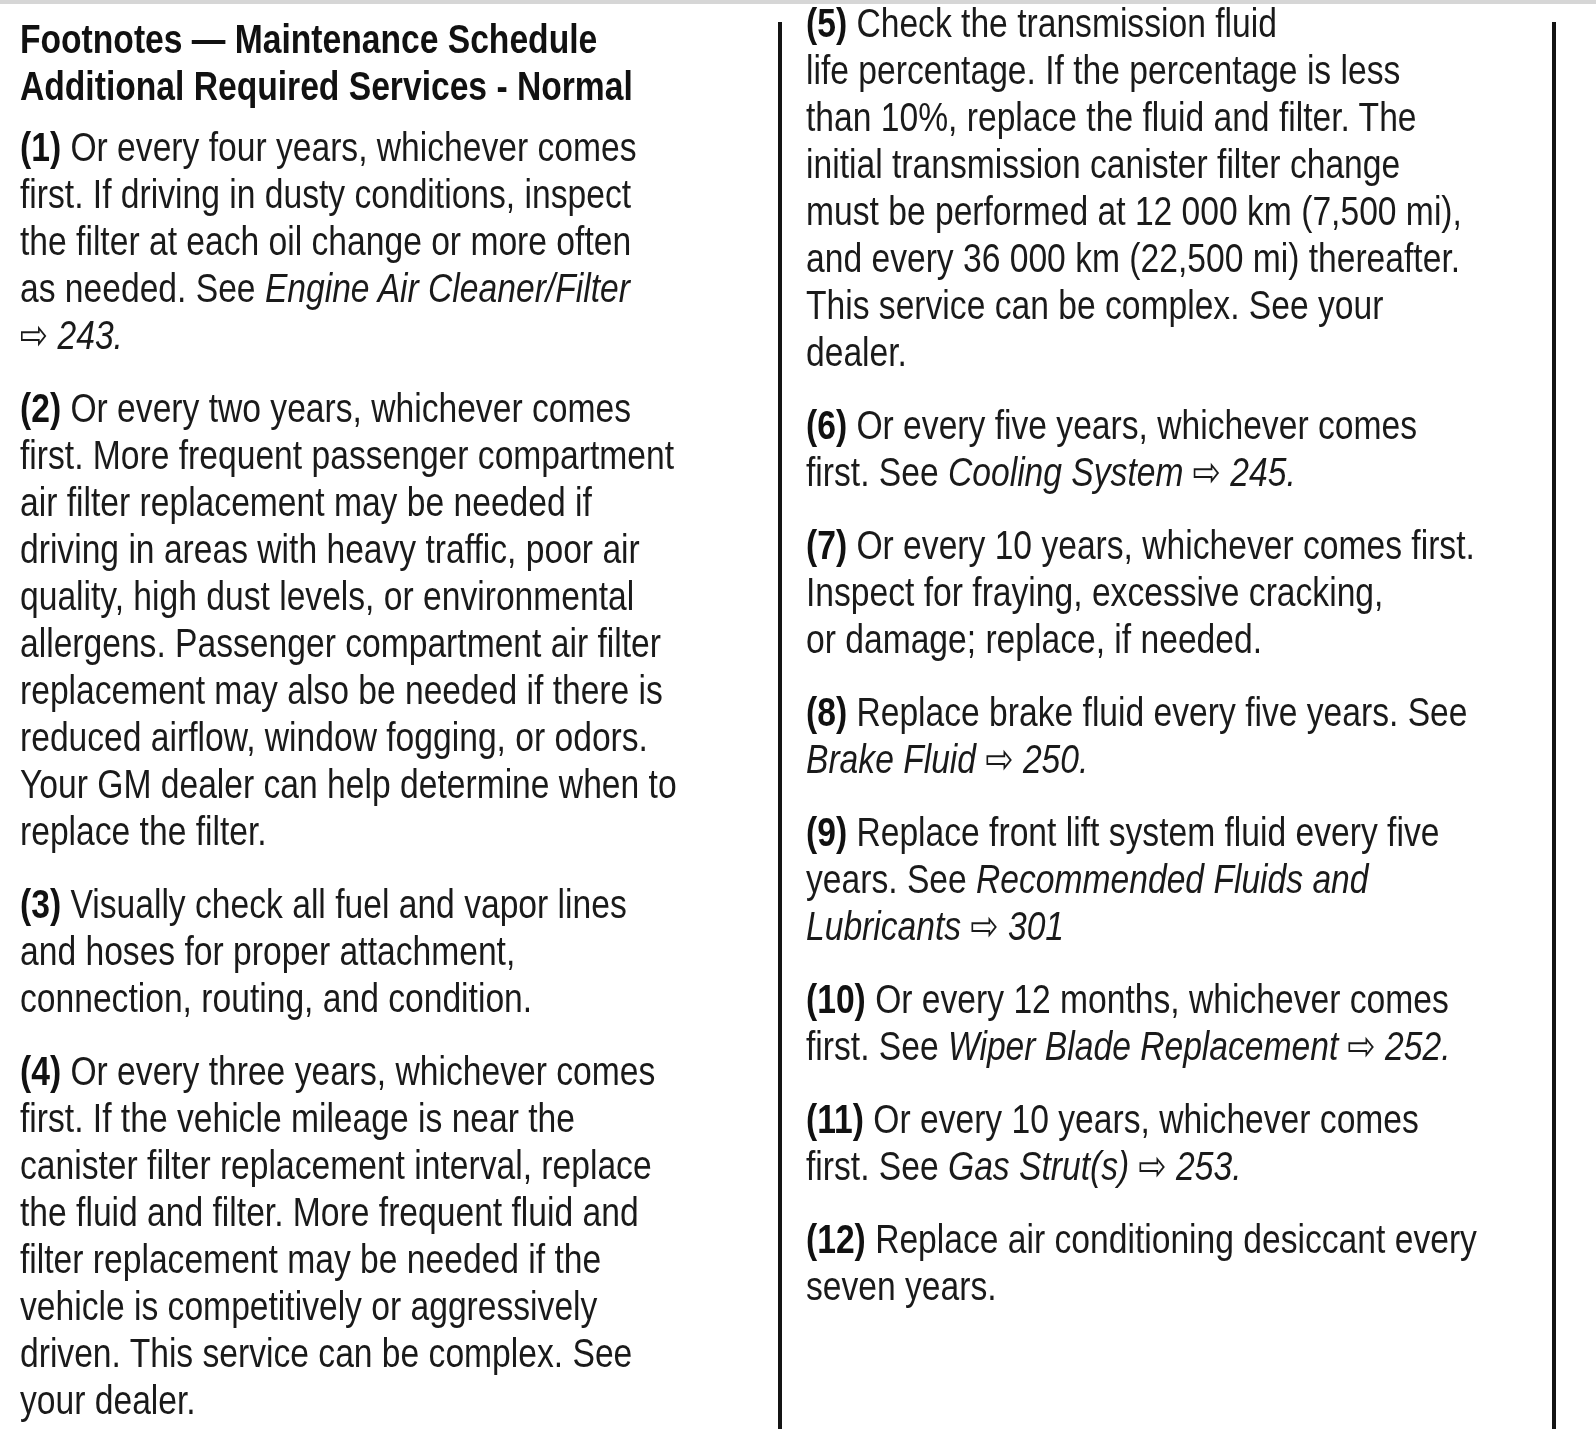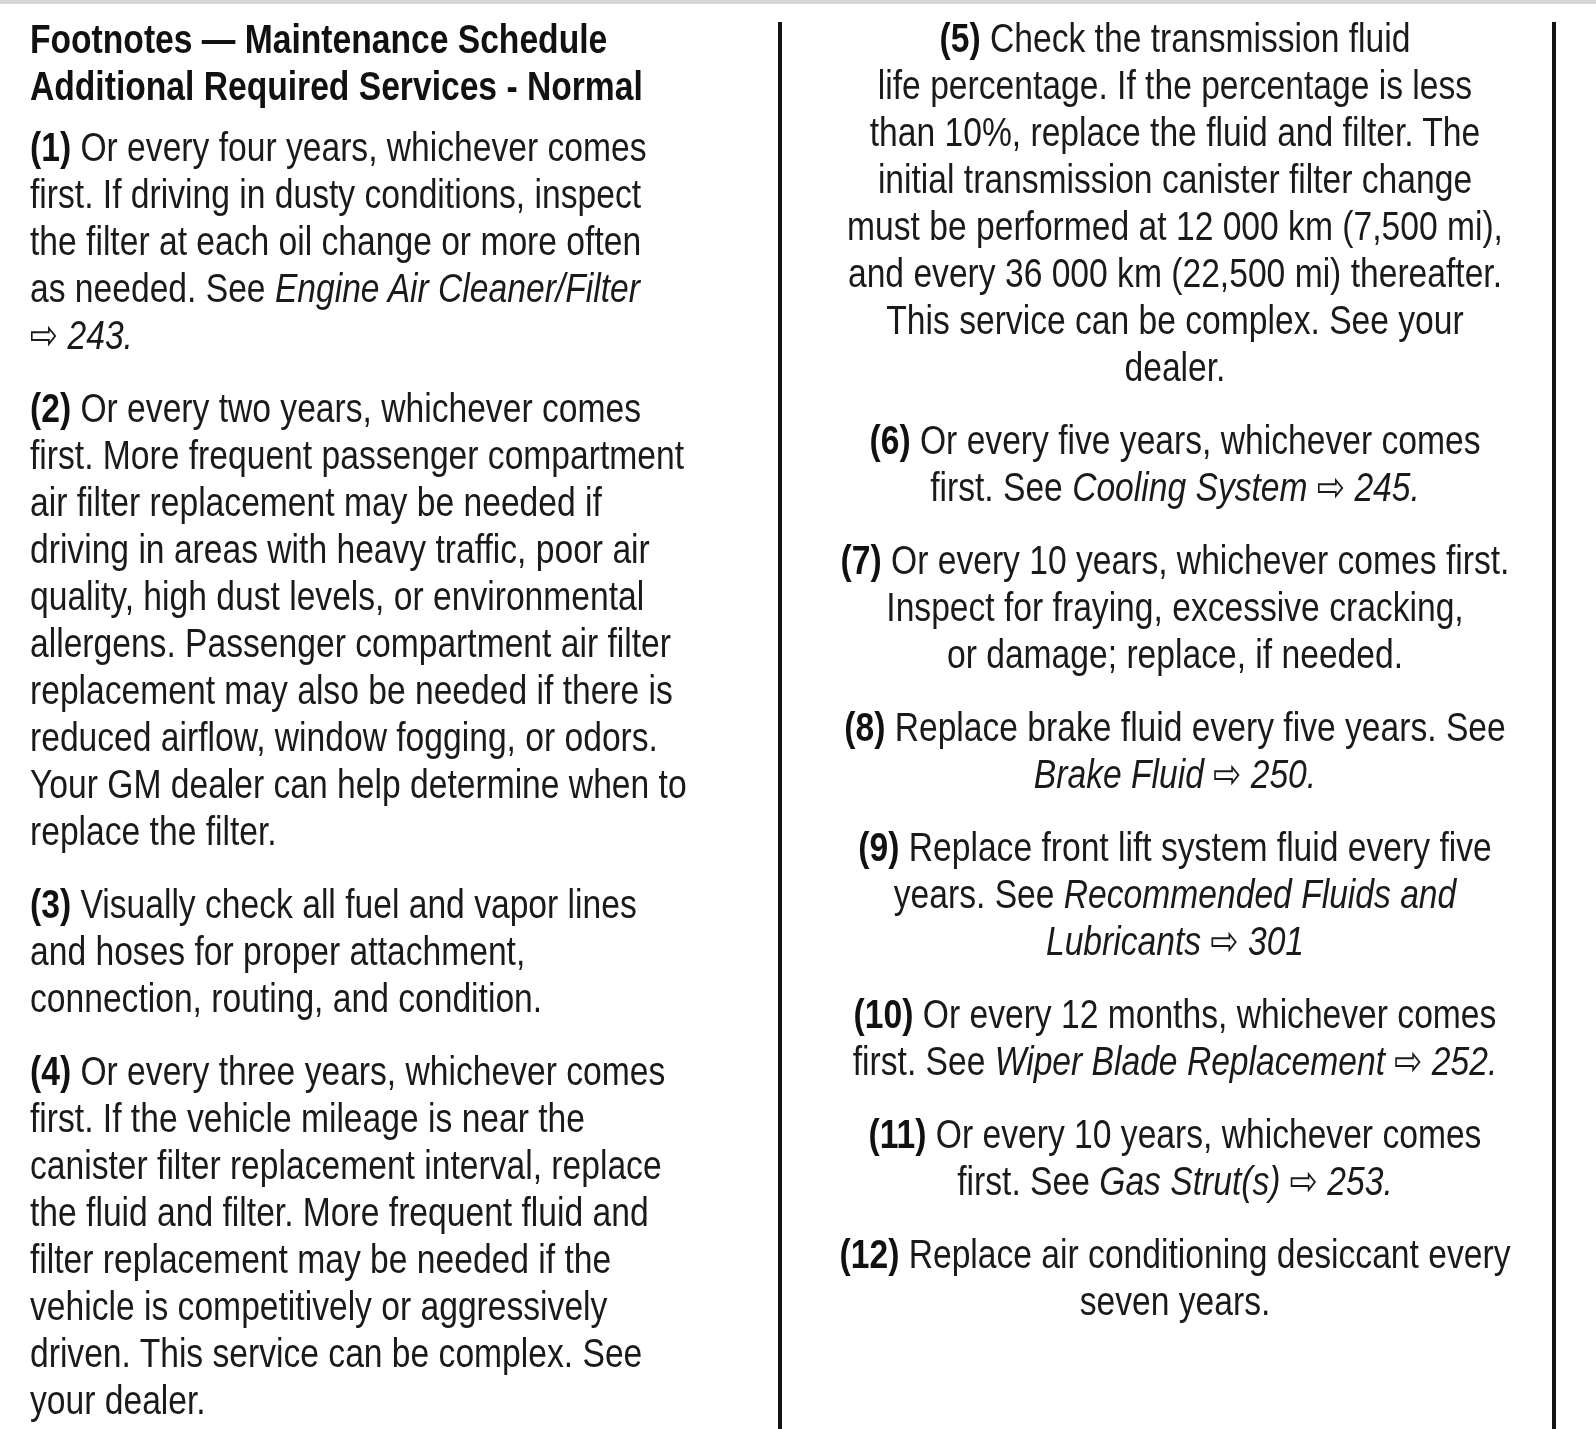--- a/index.html
+++ b/index.html
@@ -29,22 +29,22 @@
     top: 22px;
     bottom: 0;
     width: 4px;
     background: #141414;
   }
   .rule-center { left: 778px; }
   .rule-right  { left: 1552px; }
   .col {
     position: absolute;
   }
-  .col-left  { left: 30px;  top: 16px; width: 740px; }
-  .col-right { left: 806px; top: 15px; width: 746px; text-align: center; }
+  .col-left  { left: 20px;  top: 16px; width: 740px; }
+  .col-right { left: 806px; top: 0; width: 746px; }
   
   .condense {
     transform: scaleX(0.82);
     transform-origin: 0 0;
     width: 900px;
   }
   .heading {
     margin: 0 0 14px 0;
     font-size: 41px;
     line-height: 47px;

